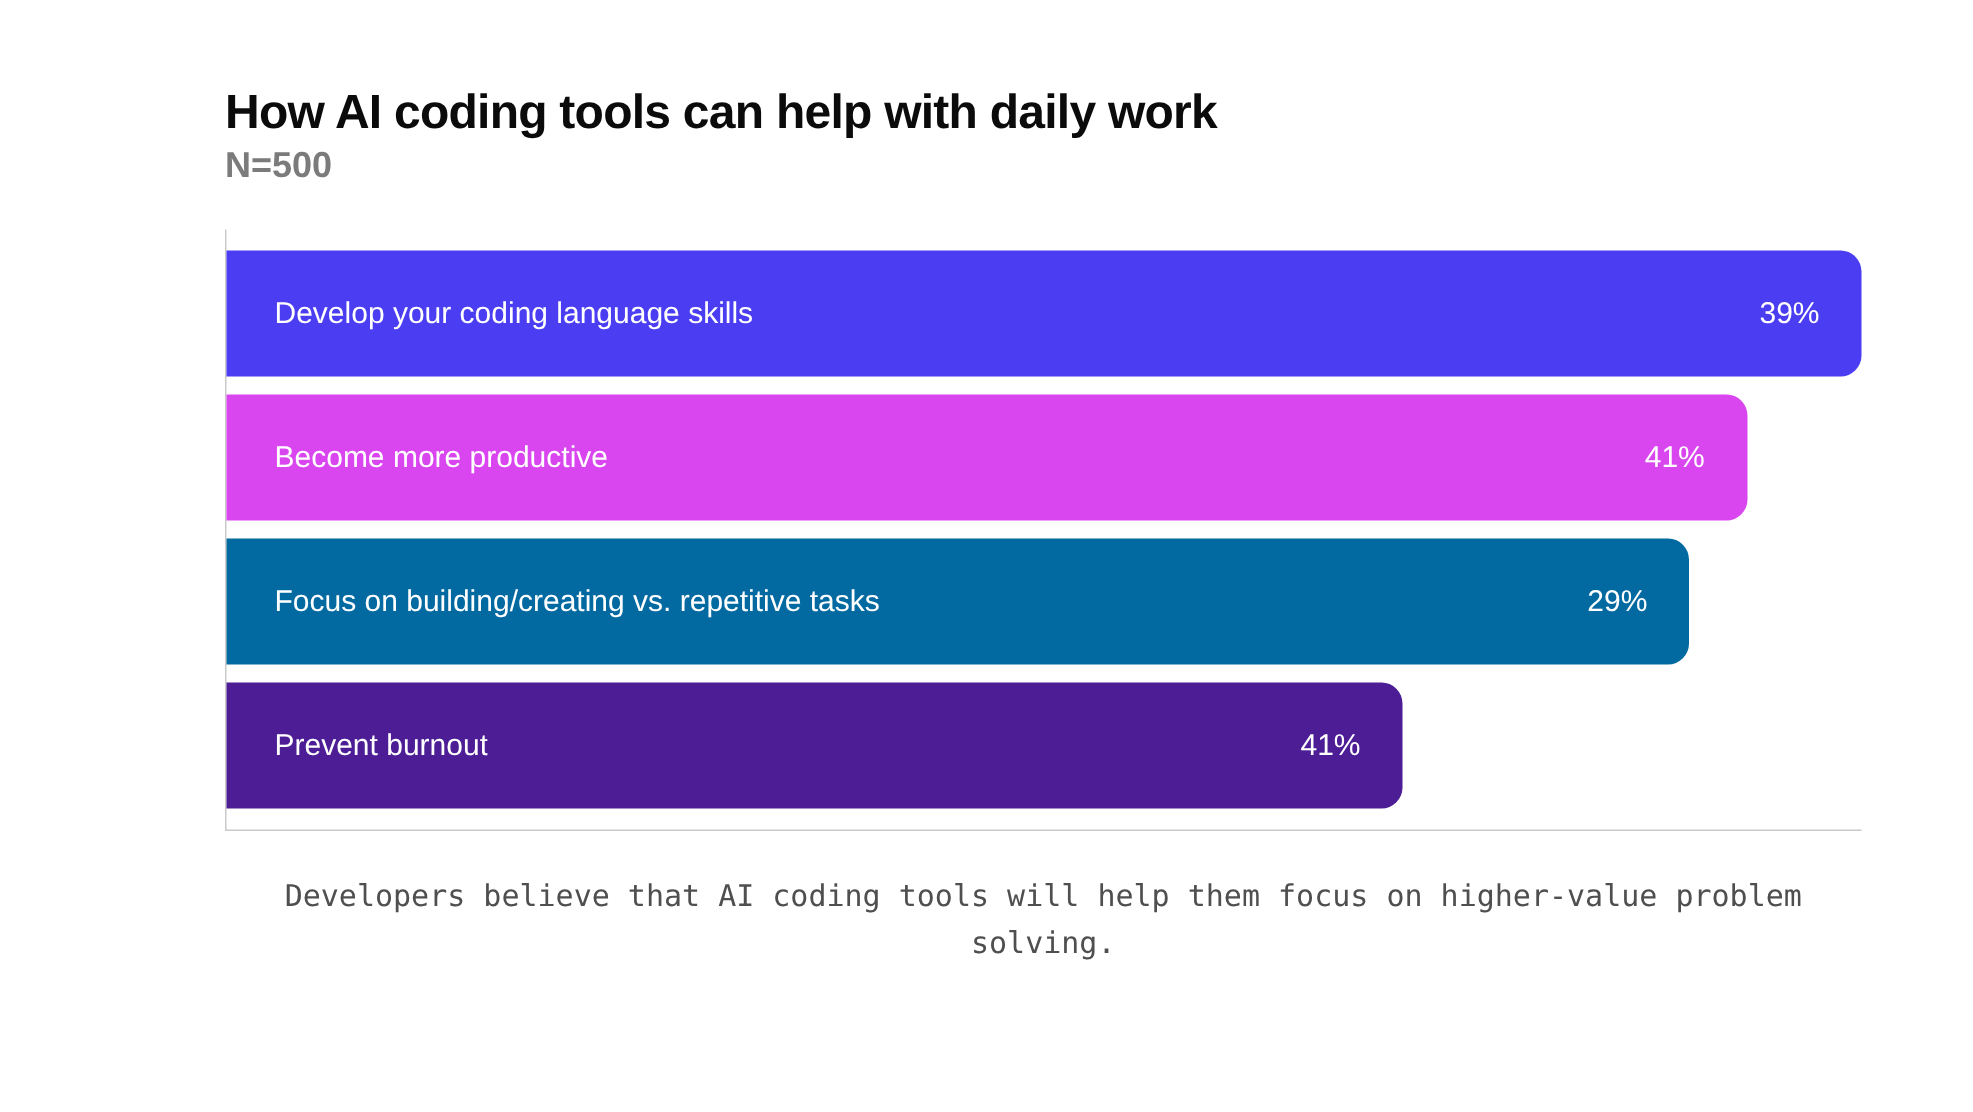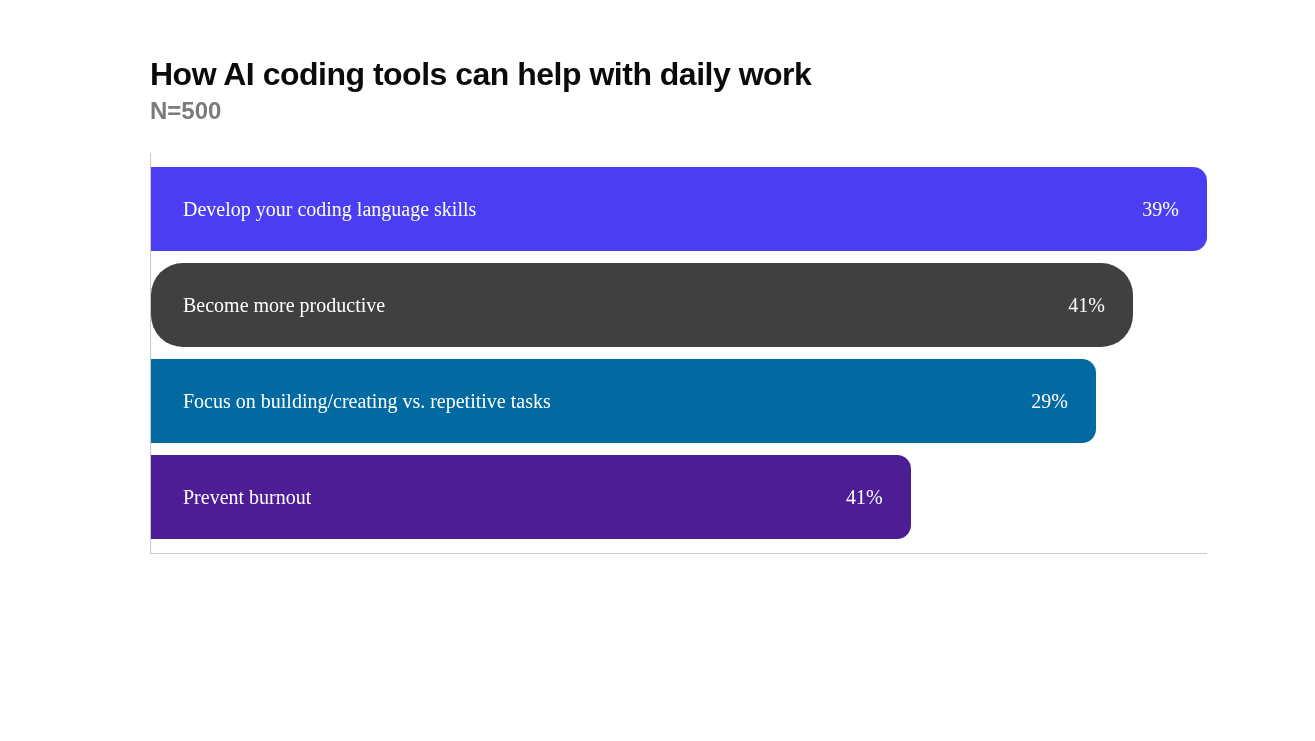--- a/index.html
+++ b/index.html
@@ -3,21 +3,21 @@
 <meta charset="utf-8">
 <style>
   * { box-sizing: border-box; margin: 0; padding: 0; }
   html, body {
     width: 1315px;
     height: 741px;
     background: #ffffff;
     font-family: -apple-system, BlinkMacSystemFont, "Segoe UI", Helvetica, Arial, sans-serif;
   }
   .container {
-    padding: 55px 108px 40px 150px;
+    padding: 55px 74px 40px 150px;
   }
   .title {
     font-size: 32px;
     font-weight: 700;
     color: #0b0b0b;
     letter-spacing: -0.5px;
     line-height: 1.2;
     margin-bottom: 4px;
   }
   .subtitle {
@@ -38,21 +38,21 @@
   }
   .bar {
     height: 84px;
     background: #4a3df2;
     border-radius: 0 14px 14px 0;
     display: flex;
     align-items: center;
     justify-content: space-between;
     padding: 0 28px 0 32px;
     color: #ffffff;
-    font-family: Liberation Serif, serif;
+    font-family: Liberation Sans, sans-serif;
     font-size: 20px;
     font-weight: 500;
   }
   .bar-label { white-space: nowrap; overflow: hidden; text-overflow: ellipsis; }
   .bar-value { margin-left: 24px; }
   .caption {
     margin-top: 28px;
     text-align: center;
     font-family: ui-monospace, SFMono-Regular, "SF Mono", Menlo, Consolas, monospace;
     font-size: 20px;
@@ -73,21 +73,21 @@
   <div class="chart-area">
 
     <div class="bar-track">
       <div class="bar" style="width: 100%; background: rgb(74, 61, 242);">
         <span class="bar-label">Develop your coding language skills</span>
         <span class="bar-value">39%</span>
       </div>
     </div>
 
     <div class="bar-track">
-      <div class="bar" style="width: 92.9825%; background: #404040; border-radius: 32px;">
+      <div class="bar" style="width: 92.9825%; background: #d946ef;">
         <span class="bar-label">Become more productive</span>
         <span class="bar-value">41%</span>
       </div>
     </div>
 
     <div class="bar-track">
       <div class="bar" style="width: 89.4737%; background: #0369a1;">
         <span class="bar-label">Focus on building/creating vs. repetitive tasks</span>
         <span class="bar-value">29%</span>
       </div>
@@ -95,14 +95,15 @@
 
     <div class="bar-track">
       <div class="bar" style="width: 71.9298%; background: #4c1d95;">
         <span class="bar-label">Prevent burnout</span>
         <span class="bar-value">41%</span>
       </div>
     </div>
 
   </div>
 
+  <div class="caption">Developers believe that AI coding tools will help them focus on higher-value problem solving.</div>
 
 </div>
 
 </body></html>

